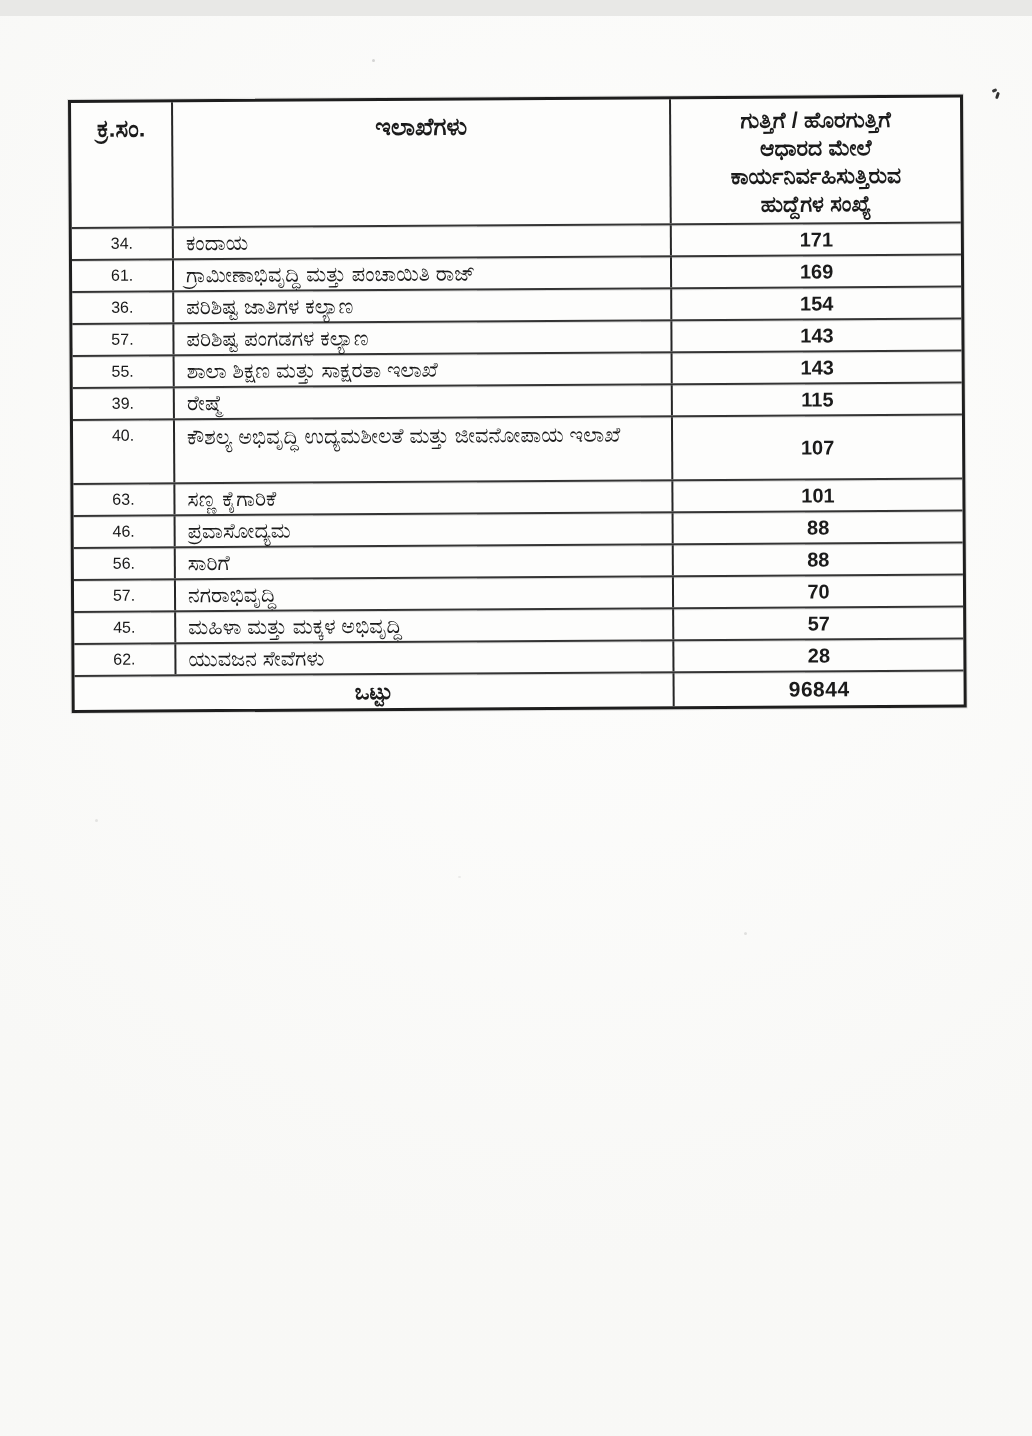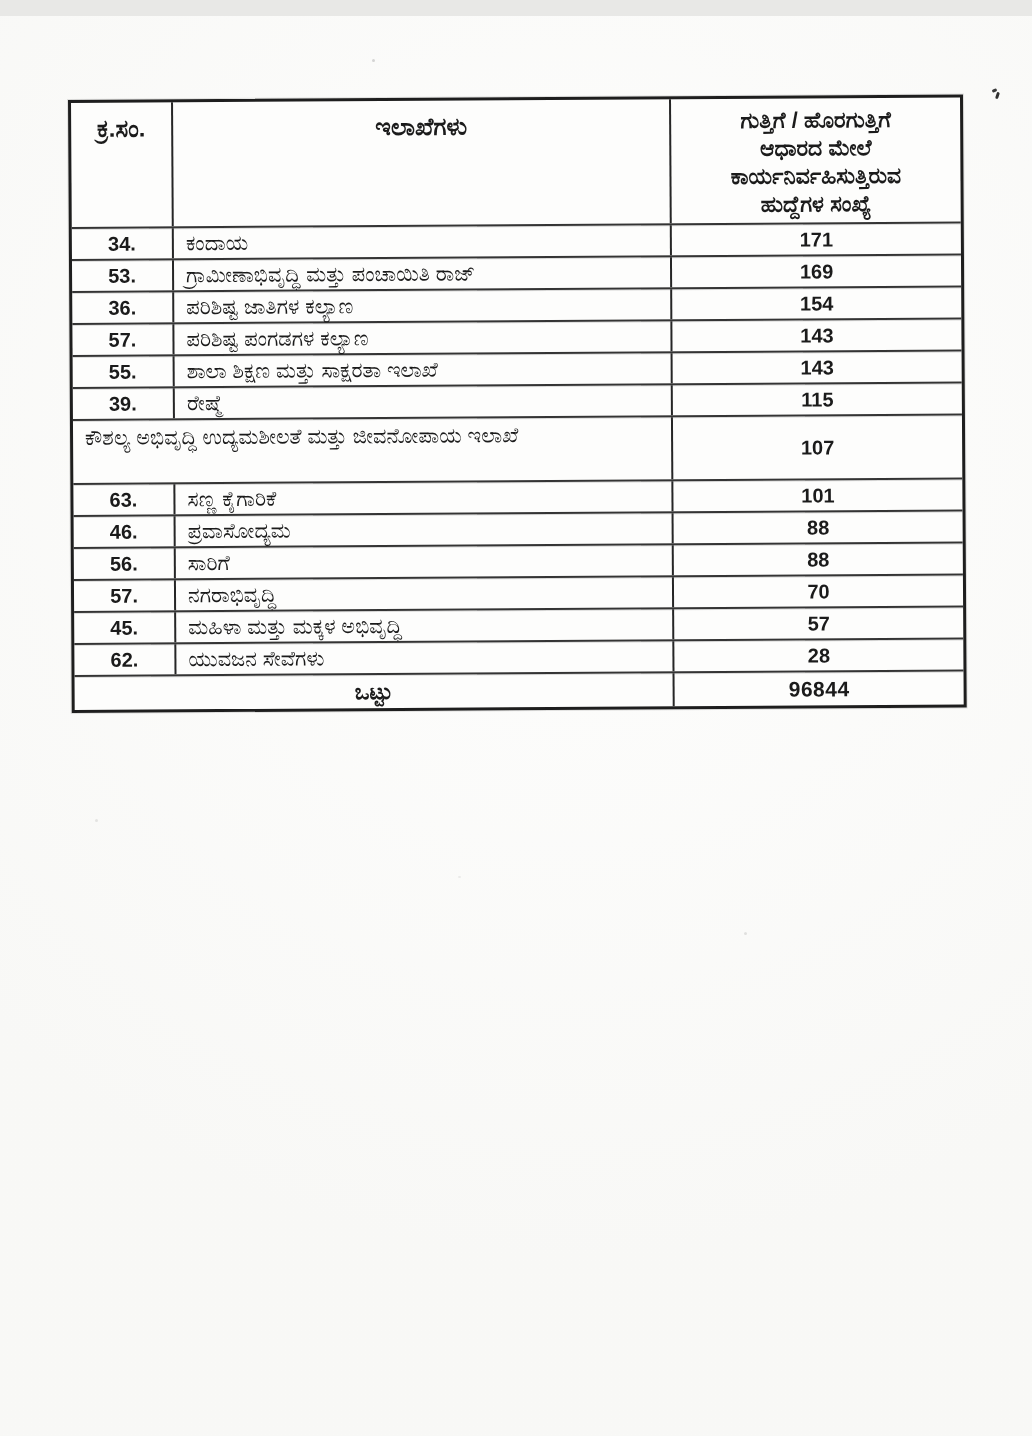--- a/index.html
+++ b/index.html
@@ -77,23 +77,22 @@
   .thead .c3 {
     font-size: 22px;
     line-height: 28px;
     padding-top: 8px;
   }
   
   .row {
     min-height: 30px;
   }
   .row .c1 {
-    font-size: 20px;
-    line-height: 30px;
-    font-weight: bold;
+    font-size: 16px;
+    line-height: 30px;
   }
   .row .c2 {
     font-size: 21px;
     line-height: 30px;
   }
   .row .c3 {
     font-size: 20px;
     font-weight: 700;
     line-height: 30px;
   }
@@ -193,21 +192,21 @@
       </div>
     </div>
 
     <div class="tr row">
       <div class="td c1">34.</div>
       <div class="td c2">ಕಂದಾಯ</div>
       <div class="td c3">171</div>
     </div>
 
     <div class="tr row">
-      <div class="td c1">53.</div>
+      <div class="td c1">61.</div>
       <div class="td c2">ಗ್ರಾಮೀಣಾಭಿವೃದ್ಧಿ ಮತ್ತು ಪಂಚಾಯಿತಿ ರಾಜ್</div>
       <div class="td c3">169</div>
     </div>
 
     <div class="tr row">
       <div class="td c1">36.</div>
       <div class="td c2">ಪರಿಶಿಷ್ಟ ಜಾತಿಗಳ ಕಲ್ಯಾಣ</div>
       <div class="td c3">154</div>
     </div>
 
@@ -223,20 +222,21 @@
       <div class="td c3">143</div>
     </div>
 
     <div class="tr row">
       <div class="td c1">39.</div>
       <div class="td c2">ರೇಷ್ಮೆ</div>
       <div class="td c3">115</div>
     </div>
 
     <div class="tr row row-double">
+      <div class="td c1">40.</div>
       <div class="td c2">ಕೌಶಲ್ಯ ಅಭಿವೃದ್ಧಿ ಉದ್ಯಮಶೀಲತೆ ಮತ್ತು ಜೀವನೋಪಾಯ ಇಲಾಖೆ</div>
       <div class="td c3">107</div>
     </div>
 
     <div class="tr row">
       <div class="td c1">63.</div>
       <div class="td c2">ಸಣ್ಣ ಕೈಗಾರಿಕೆ</div>
       <div class="td c3">101</div>
     </div>
 

